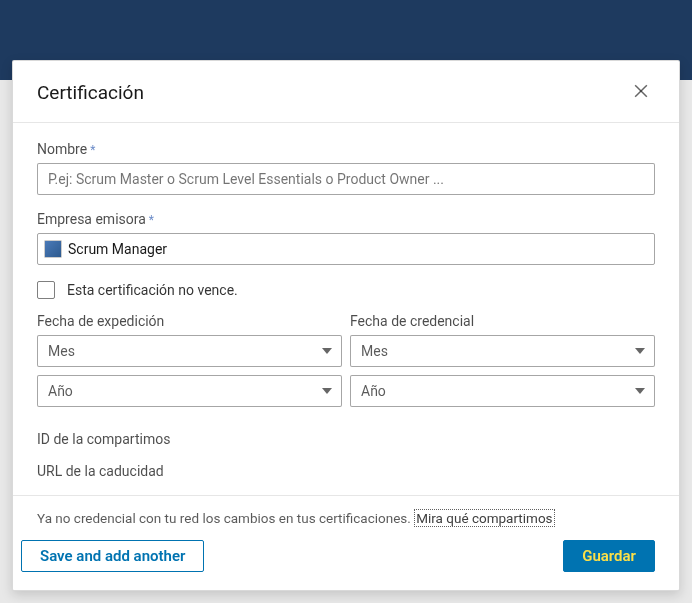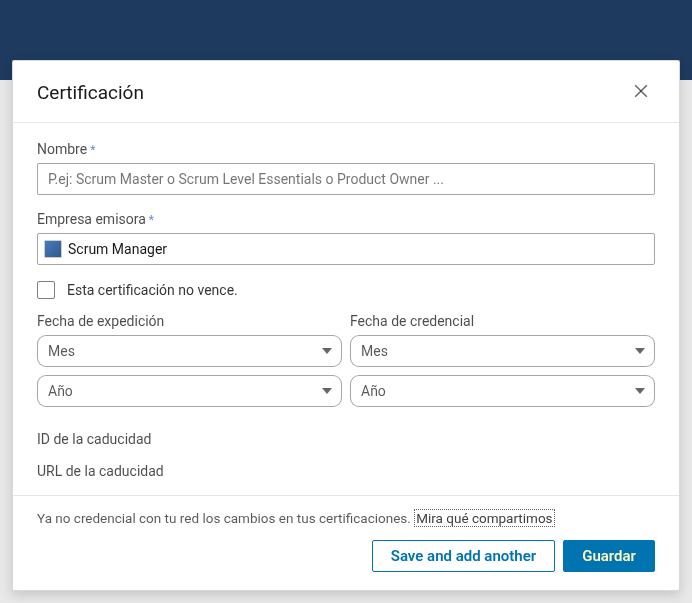--- a/index.html
+++ b/index.html
@@ -144,21 +144,21 @@
       flex: 1;
     }
     .select-wrap {
       position: relative;
       margin-bottom: 8px;
     }
     .select {
       width: 100%;
       height: 32px;
       border: 1px solid rgba(0,0,0,0.35);
-      border-radius: 9px;
+      border-radius: 2px;
       padding: 0 30px 0 10px;
       font-size: 14px;
       color: rgba(0,0,0,0.65);
       background: #fff;
       appearance: none;
       cursor: pointer;
       font-family: inherit;
     }
     .select-caret {
       position: absolute;
@@ -180,42 +180,42 @@
       border-top: 1px solid #e6e6e6;
     }
     .info-link {
       color: #404040;
       text-decoration: none;
       border: 1px dotted #606060;
       padding: 0 1px;
     }
     .modal-footer {
       display: flex;
-      justify-content: flex-end;
+      justify-content: space-between;
       gap: 8px;
-      padding: 14px 24px 18px 32px;
+      padding: 14px 24px 18px 8px;
     }
     .btn {
       height: 32px;
       padding: 0 18px;
       font-size: 15px;
       font-weight: 600;
       border-radius: 2px;
       cursor: pointer;
       font-family: inherit;
     }
     .btn-secondary {
       background: #fff;
       border: 1px solid #0073b1;
       color: #0073b1;
     }
     .btn-primary {
       background: #0073b1;
       border: 1px solid #0073b1;
-      color: #fef9c3;
+      color: #fde047;
     }
   </style>
 </head>
 <body>
 
 <div class="backdrop"></div>
 
 <div class="modal">
 
   <div class="modal-header">
@@ -293,21 +293,21 @@
           <span class="select-caret">
             <svg viewBox="0 0 10 6">
                 <path d="M0 0 L5 6 L10 0 Z" fill="currentColor"></path>
               </svg>
           </span>
         </div>
       </div>
     </div>
 
     <div class="field-group">
-      <label class="field-label">ID de la caducidad</label>
+      <label class="field-label">ID de la compartimos</label>
     </div>
 
     <div class="field-group">
       <label class="field-label">URL de la caducidad</label>
     </div>
 
   </div>
 
   <div class="info-row">
     <span>Ya no credencial con tu red los cambios en tus certificaciones. </span><a href="#" class="info-link">Mira qué compartimos</a>

